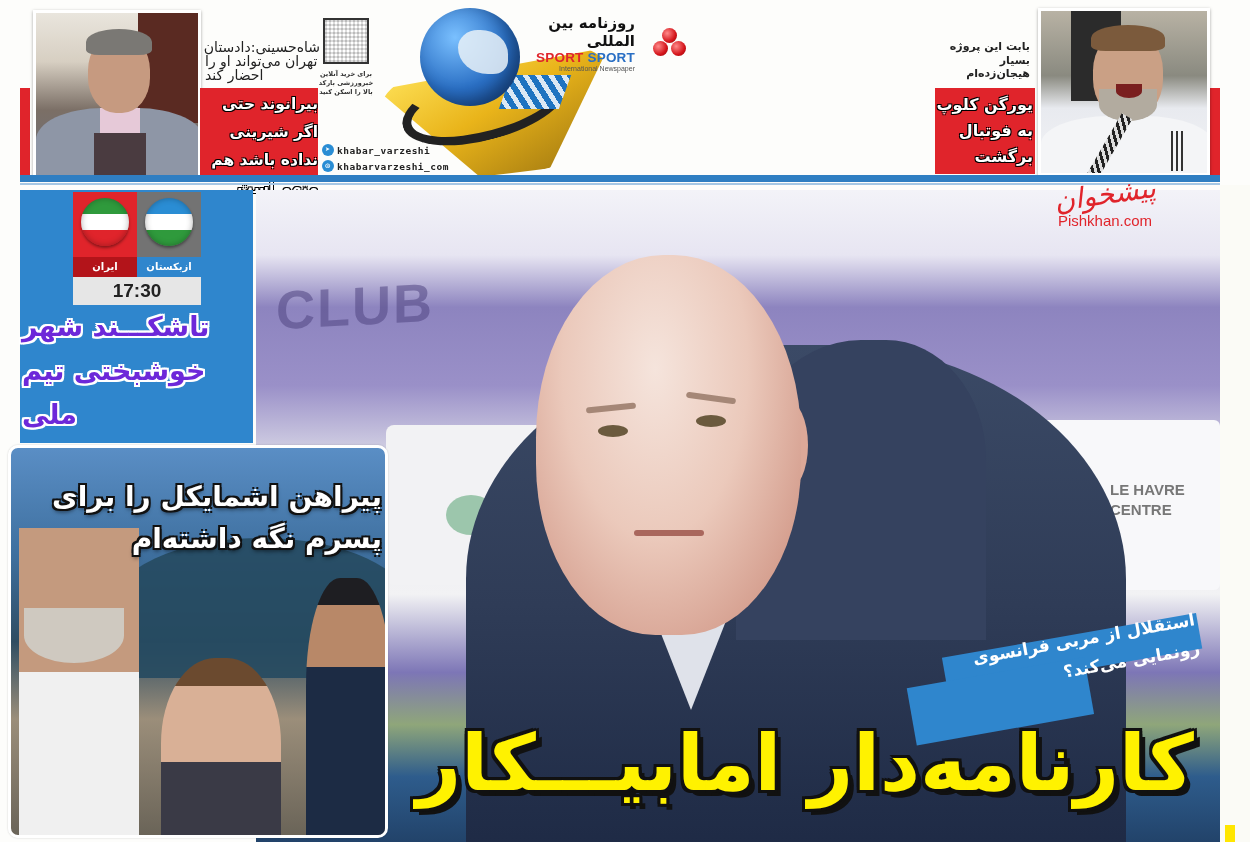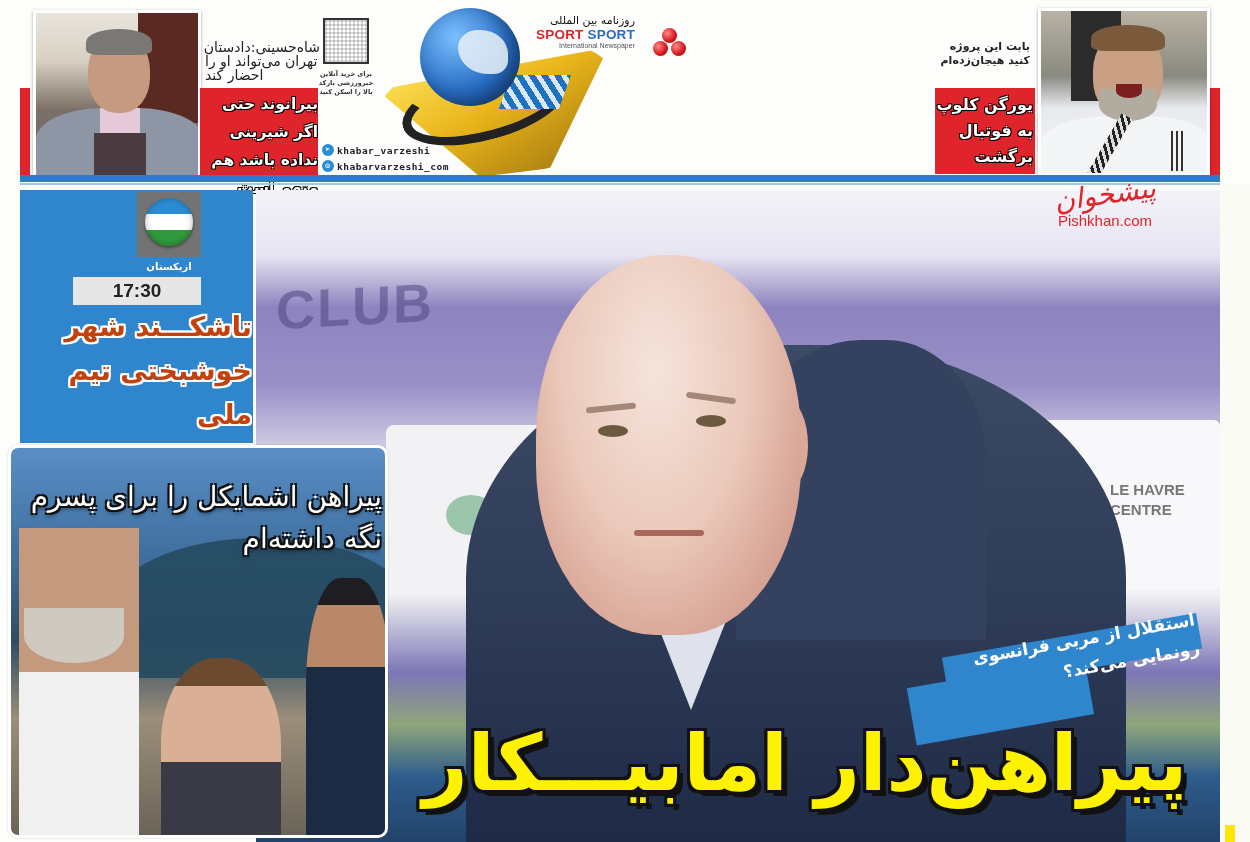--- a/index.html
+++ b/index.html
@@ -37,21 +37,21 @@
   .social .ic{width:12px;height:12px;border-radius:50%;background:#2a8dd4;color:#fff;font-size:8px;line-height:12px;text-align:center;display:inline-block}
 
   
   .logo-globe{left:420px;top:8px;width:100px;height:98px;border-radius:50%;background:radial-gradient(circle at 35% 30%,#7ac0ff 0%,#2a6fc4 55%,#113f86 100%);box-shadow:inset -8px -6px 16px rgba(0,0,0,.3)}
   .logo-land{left:458px;top:30px;width:50px;height:44px;border-radius:40% 55% 30% 60%;background:#e9f1f7;opacity:.85}
   .logo-swoosh{left:385px;top:52px;width:235px;height:125px;border-radius:50% 50% 60% 40%/40% 60% 90% 60%;background:linear-gradient(160deg,#ffe35a 0%,#e9b41a 45%,#9c7410 100%);transform:rotate(-12deg);clip-path:polygon(0 10%,100% 15%,65% 100%,35% 95%)}
   .logo-track{left:400px;top:70px;width:170px;height:70px;border:9px solid #222;border-radius:50%;border-top-color:transparent;border-right-color:transparent;transform:rotate(-15deg)}
   .logo-pitch{left:505px;top:75px;width:60px;height:34px;background:repeating-linear-gradient(45deg,#1e73c0 0 5px,#dbe8f4 5px 9px);transform:skew(-20deg)}
 
   .sportnews{left:535px;top:14px;width:100px;text-align:right}
-  .sportnews .fa{font-size:11px;font-weight:normal;color:#111}
+  .sportnews .fa{font-size:15px;font-weight:bold;color:#111}
   .sportnews .en{font-size:13.5px;font-weight:bold;color:#e0242b;font-family:"Liberation Sans",sans-serif;letter-spacing:.2px}
   .sportnews .en b{color:#2a6fc4}
   .sportnews .sub{font-size:7px;color:#555;font-family:"Liberation Sans",sans-serif}
 
   .nameplate{left:535px;top:60px;width:390px;height:110px;font-size:88px;line-height:108px;font-weight:bold;color:#e0242b;text-align:center;font-style:italic;letter-spacing:-4px;text-shadow:2px 2px 0 #8a0f12}
   .nameplate .blue{color:#2a6fc4;text-shadow:2px 2px 0 #0d3d74}
   .logo-dots{left:650px;top:28px;width:40px;height:30px}
   .logo-dots span{position:absolute;width:15px;height:15px;border-radius:50%;background:radial-gradient(circle at 35% 35%,#ff8a8a,#d4141a 60%,#8a0a0d)}
 
   .issue-info{left:720px;top:8px;width:200px;text-align:right;font-size:9.5px;line-height:13px;color:#222;font-weight:bold}
@@ -83,33 +83,33 @@
   .flag-cell{position:absolute;top:0;width:64px;height:85px}
   .flag-cell.uz{right:0;background:#737373}
   .flag-cell.ir{left:0;background:#e0242b}
   .flag-circle{position:absolute;left:8px;top:6px;width:48px;height:48px;border-radius:50%;overflow:hidden;box-shadow:0 2px 3px rgba(0,0,0,.4),inset 0 0 6px rgba(0,0,0,.3)}
   .uz .flag-circle{background:linear-gradient(180deg,#2a8dd4 0 33%,#fff 33% 67%,#2f9a3c 67%)}
   .ir .flag-circle{background:linear-gradient(180deg,#2f9a3c 0 33%,#fff 33% 67%,#e0242b 67%)}
   .flag-label{position:absolute;left:0;bottom:0;width:64px;height:20px;font-size:10px;line-height:20px;color:#fff;font-weight:bold;text-align:center}
   .uz .flag-label{background:#2f86cd}
   .ir .flag-label{background:#b3141a}
   .time-box{left:73px;top:277px;width:128px;height:28px;background:#e6e6e6;font-size:19px;font-weight:bold;color:#222;line-height:28px;text-align:center;font-family:"Liberation Sans",sans-serif}
-  .match-headline{left:22px;top:305px;width:230px;text-align:right;font-size:27px;line-height:44px;font-weight:bold;color:#c2410c;
+  .match-headline{left:22px;top:305px;width:230px;text-align:left;font-size:27px;line-height:44px;font-weight:bold;color:#6d28d9;
     text-shadow:2px 0 0 #fff,-2px 0 0 #fff,0 2px 0 #fff,0 -2px 0 #fff,2px 2px 0 #fff,-2px -2px 0 #fff,2px -2px 0 #fff,-2px 2px 0 #fff}
 
   
   .story-box{left:8px;top:445px;width:380px;height:393px;border:3px solid #fff;border-radius:10px;overflow:hidden;box-shadow:0 0 2px rgba(0,0,0,.2);
     background:linear-gradient(180deg,#5a8ec5 0%,#3e6f9e 28%,#2f4d62 50%,#9b8e7a 70%,#6a6458 100%)}
   .story-box .mtn{position:absolute;left:100px;top:90px;width:300px;height:140px;border-radius:50% 50% 0 0;background:#264a60;opacity:.9}
   .story-box .p1{position:absolute;left:8px;top:80px;width:120px;height:320px;background:linear-gradient(180deg,#c49a7e 0 45%,#f0f0f0 45%)}
   .story-box .p1 .beard{position:absolute;left:5px;top:80px;width:100px;height:55px;border-radius:0 0 50% 50%;background:#cfc9c0}
   .story-box .p2{position:absolute;left:150px;top:210px;width:120px;height:190px;border-radius:45% 45% 0 0;background:linear-gradient(180deg,#6b4a2f 0 15%,#d9b096 15% 55%,#3a3a46 55%)}
   .story-box .p3{position:absolute;left:295px;top:130px;width:85px;height:270px;border-radius:40% 40% 0 0;background:linear-gradient(180deg,#1e1e22 0 10%,#b88868 10% 33%,#1c2b44 33%)}
   .story-kicker{left:30px;top:450px;width:355px;height:22px;background:#2f86cd;font-size:12.5px;line-height:22px;color:#fff;font-weight:bold;text-align:right;padding-right:8px}
-  .story-headline{left:20px;top:476px;width:368px;text-align:right;font-size:28px;line-height:42px;font-weight:normal;color:#fff;padding-right:6px;
+  .story-headline{left:20px;top:476px;width:368px;text-align:right;font-size:28px;line-height:42px;font-weight:bold;color:#fff;padding-right:6px;
     text-shadow:2px 2px 0 #111,-2px -2px 0 #111,2px -2px 0 #111,-2px 2px 0 #111,0 3px 4px rgba(0,0,0,.6)}
 
   
   .main-photo{left:256px;top:190px;width:964px;height:652px;overflow:hidden;
     background:linear-gradient(180deg,#f3f3f8 0%,#e7e5f2 10%,#8d84bf 18%,#9a90c8 30%,#e8e9ee 44%,#f2f2f4 62%,#7d76b6 74%,#8fa67a 82%,#2e5c8c 90%,#22436a 100%)}
   .main-photo .club{position:absolute;left:20px;top:85px;font-size:54px;font-weight:bold;color:rgba(80,70,130,.55);font-family:"Liberation Sans",sans-serif;letter-spacing:2px;transform:skewY(-3deg)}
   .main-photo .panel-r{position:absolute;right:0;top:230px;width:180px;height:170px;background:#f8f8fa;border-radius:6px}
   .main-photo .panel-r .u{position:absolute;left:30px;top:70px;font-size:30px;font-weight:bold;color:#d94060;font-family:"Liberation Sans",sans-serif}
   .main-photo .panel-r .t{position:absolute;left:70px;top:60px;font-size:15px;line-height:20px;font-weight:bold;color:#777;font-family:"Liberation Sans",sans-serif}
   .main-photo .panel-l{position:absolute;left:130px;top:235px;width:230px;height:160px;background:#f2f2f4;border-radius:8px}
@@ -179,21 +179,21 @@
     <div class="sub">International Newspaper</div>
   </div>
 
   <div class="abs logo-dots">
     <span style="left:12px;top:0"></span>
       <span style="left:3px;top:13px"></span>
       <span style="left:21px;top:13px"></span>
   </div>
 
 
-  <div class="abs kicker-right rtl">بابت این پروژه کنید هیجان‌زده‌ام</div>
+  <div class="abs kicker-right rtl">بابت این پروژه بسیار هیجان‌زده‌ام</div>
   <div class="abs red-box-right"></div>
   <div class="abs headline-right rtl">یورگن کلوپ به فوتبال برگشت</div>
   <div class="abs photo-right">
     <div class="bg-dark"></div>
       <div class="shirt"></div>
       <div class="stripes"></div>
       <div class="face"></div>
       <div class="hair"></div>
       <div class="beard"></div>
       <div class="mouth"></div>
@@ -228,37 +228,41 @@
     <div class="fa rtl">پیشخوان</div>
     <div class="en">Pishkhan.com</div>
   </div>
 
   <div class="abs match-box"></div>
   <div class="abs flags">
     <div class="flag-cell uz">
       <div class="flag-circle"></div>
       <div class="flag-label rtl">ازبکستان</div>
     </div>
+    <div class="flag-cell ir">
+      <div class="flag-circle"></div>
+      <div class="flag-label rtl">ایران</div>
+    </div>
   </div>
   <div class="abs time-box">17:30</div>
   <div class="abs match-headline rtl">تاشکـــند شهر خوشبختی تیم ملی</div>
 
   <div class="abs story-box">
     <div class="mtn"></div>
     <div class="p1">
         <div class="beard"></div>
       </div>
     <div class="p2"></div>
     <div class="p3"></div>
   </div>
   <div class="abs story-headline rtl">پیراهن اشمایکل را برای پسرم نگه داشته‌ام</div>
 
   <div class="abs sub-badge">
     <div class="b1"></div>
       <div class="b2"></div>
   </div>
   <div class="abs sub-headline rtl">استقلال از مربی فرانسوی رونمایی می‌کند؟</div>
 
-  <div class="abs main-headline rtl">پیراهن‌دار امابیـــکار</div>
+  <div class="abs main-headline rtl">کارنامه‌دار امابیـــکار</div>
 
   <div class="abs right-margin"></div>
   <div class="abs yellow-mark"></div>
 </div>
 
 </body></html>

